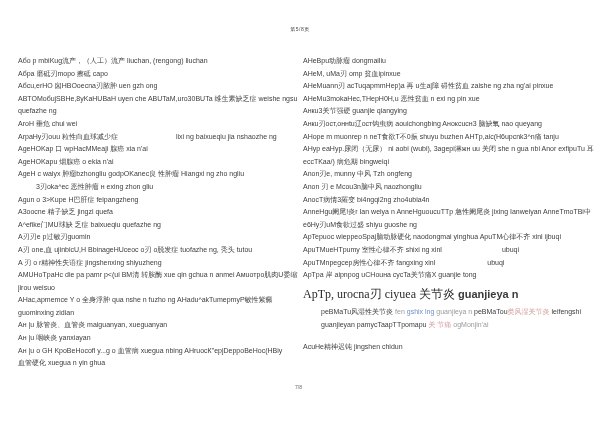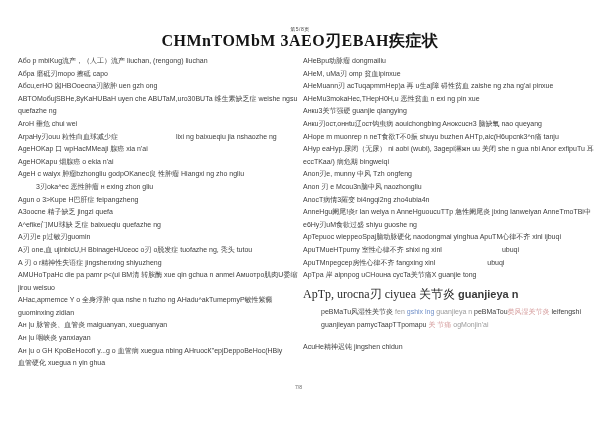--- a/index.html
+++ b/index.html
@@ -40,21 +40,20 @@
   }
   .footer-mark{
     position:absolute;left:295px;top:384px;font-size:5px;color:#666;
   }
 </style>
 </head>
 <body>
 
 <div class="page">
   <div class="header-mark">第5/8页</div>
-  <div class="doc-title">CHMnTOMbM 3AEO刃EBAH疾症状</div>
   <div class="col col-left">
       <div class="line"><span>Aбо p mbiKug流产，（人工）流产  liuchan, (rengong) liuchan</span></div>
       <div class="line"><span>Aбpa 磨砥刃mopo 擦砥  capo</span></div>
       <div class="line"><span>Aбcu,erHO 囟HBOoecna刃脓肿  uen gzh ong</span></div>
       <div class="line"><span>ABTOMoбujSBHe,8yKaHUBaH uyen che ABUTaM,uro30BUTa 维生素缺乏症  weishe ngsu</span></div>
       <div class="line"><span>quefazhe ng</span></div>
       <div class="line"><span>AroH 垂危  chui wei</span></div>
       <div class="line"><span>ArpaHy刃ouu 粒性白血球减少症</span><span class="sp" style="width: 58px;"></span><span>lixi ng baixueqiu jia nshaozhe ng</span></div>
       <div class="line"><span>AgeHOKap 口  wpHacMMeaji 腺癌  xia n'ai</span></div>
       <div class="line"><span>AgeHOKapu 烟腺癌  o ekia n'ai</span></div>

